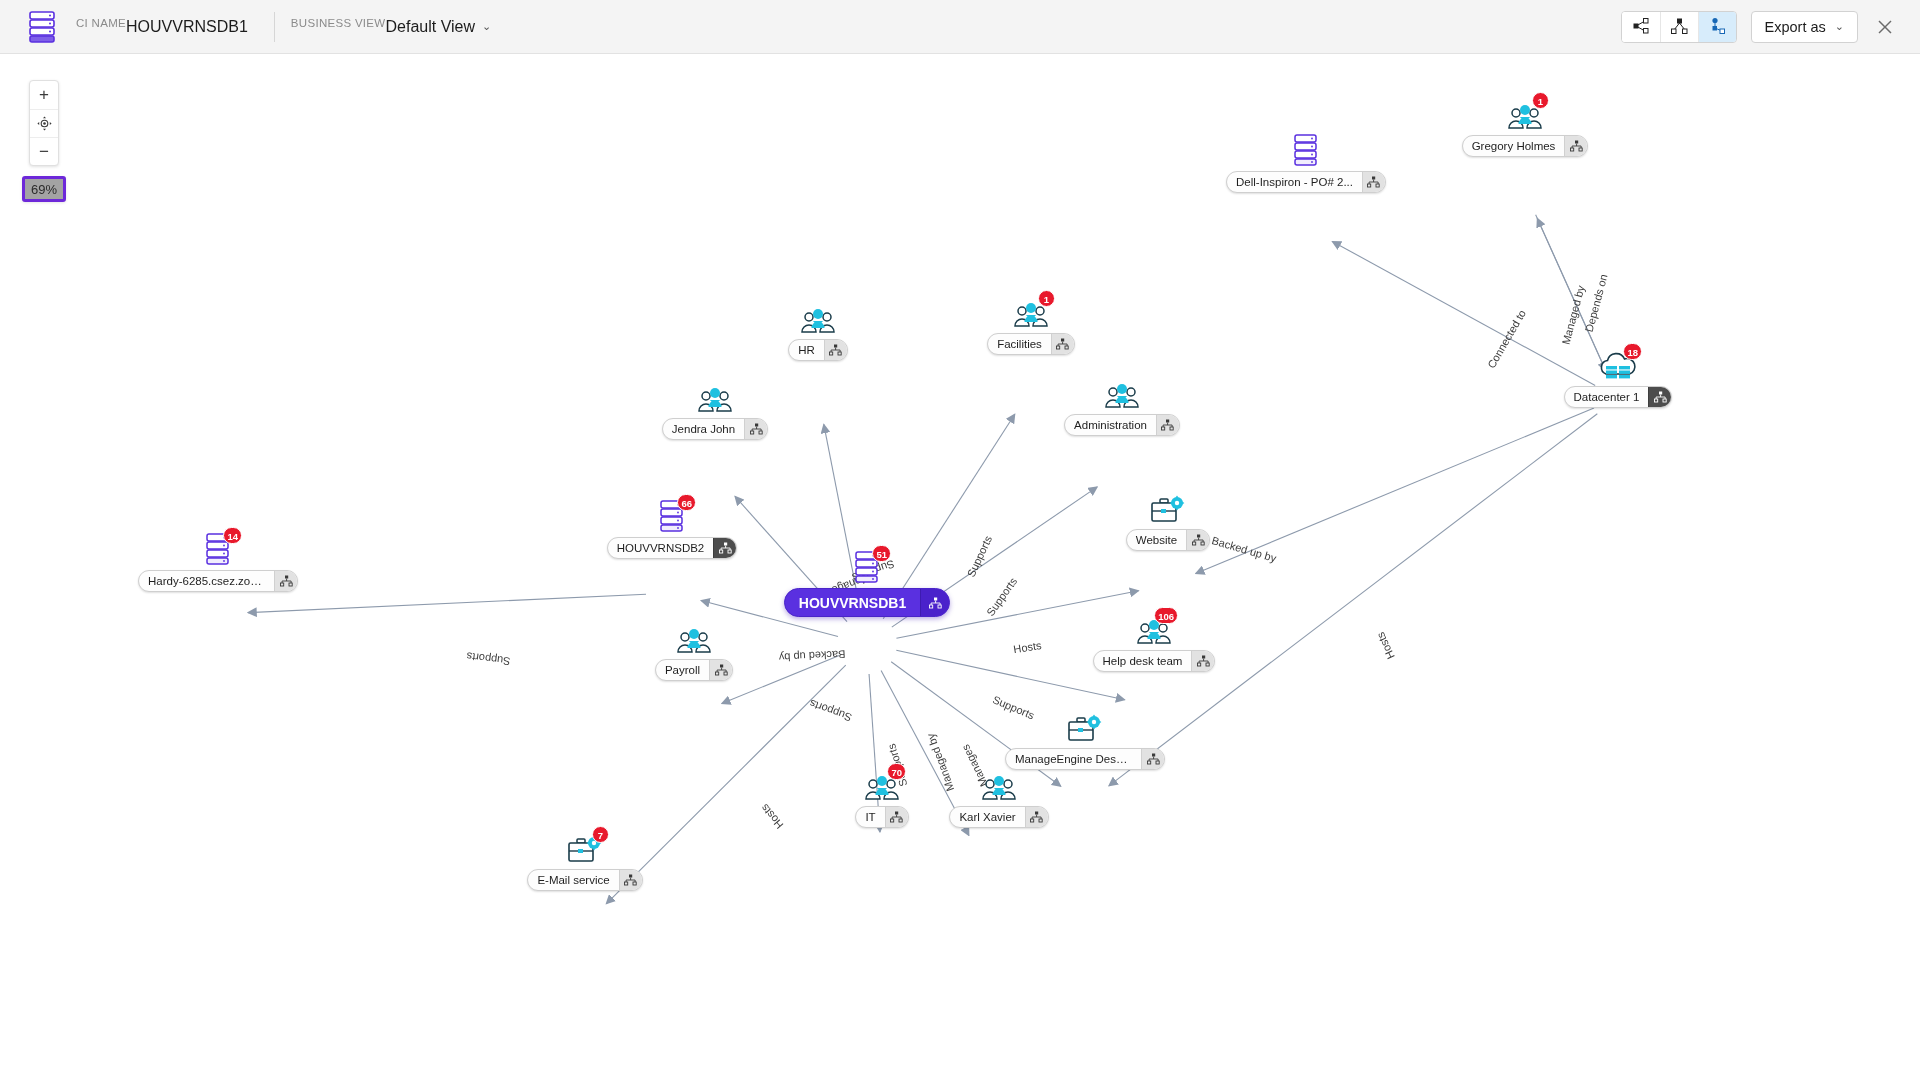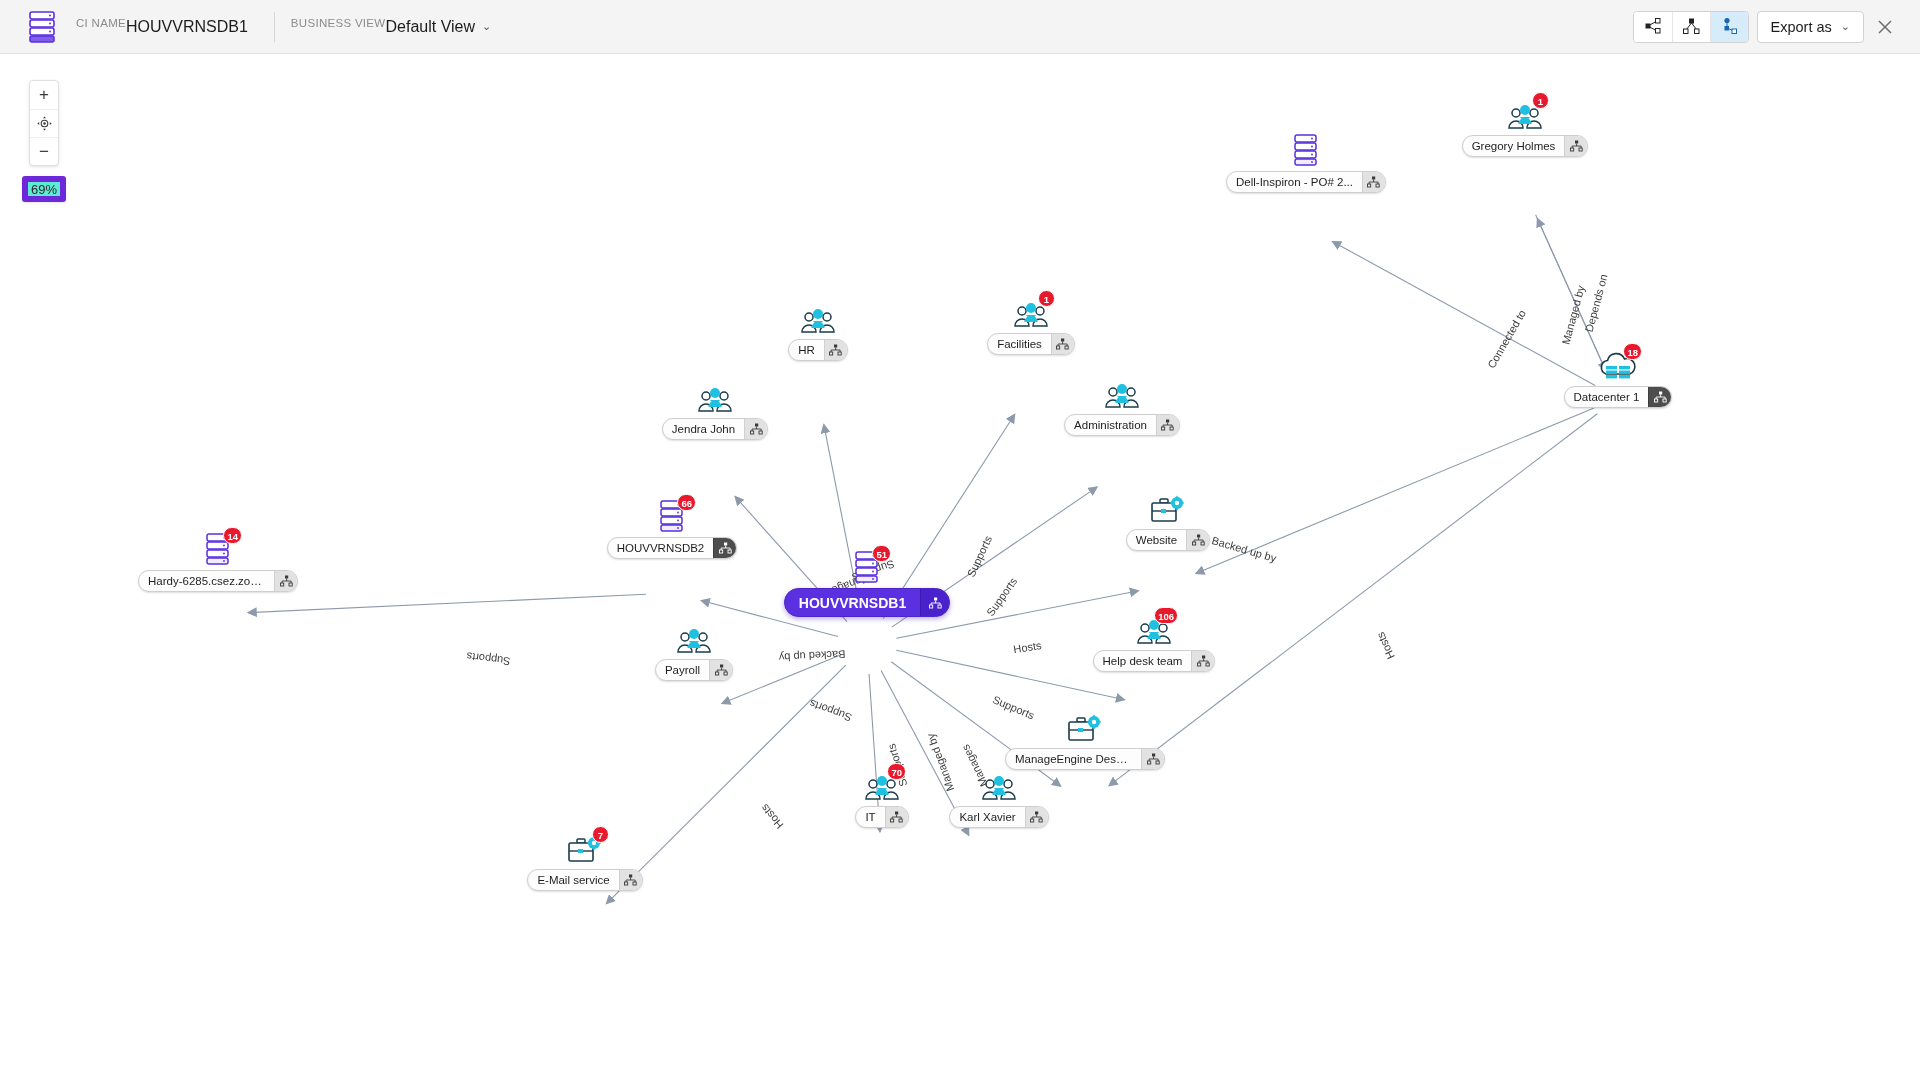--- a/index.html
+++ b/index.html
@@ -20,21 +20,21 @@
   }
   .hdr-db-icon { margin-left: 26px; width: 32px; height: 34px; }
   .hdr-block { display: flex; flex-direction: row; justify-content: flex-start; margin-left: 18px; }
   .hdr-label { font-size: 11.5px; color: #8b8b8b; letter-spacing: .3px; line-height: 15px; }
   .hdr-value { font-size: 16px; color: #1c1c1c; line-height: 21px; }
   .hdr-sep { width: 1px; height: 30px; background: #d6d6d6; margin-left: 26px; }
   .hdr-block.bv { margin-left: 16px; }
   .hdr-value.sel { display: flex; align-items: center; gap: 7px; cursor: pointer; }
   .caret { font-size: 11px; color: #555; }
 
-  .hdr-right { margin-left: auto; display: flex; align-items: center; gap: 8px; margin-right: 22px; }
+  .hdr-right { margin-left: auto; display: flex; align-items: center; gap: 14px; margin-right: 22px; }
   .layout-group {
     display: flex; border: 1px solid #d2d2d2; border-radius: 4px;
     background: #fff; overflow: hidden; height: 32px;
   }
   .layout-btn {
     width: 38px; height: 30px; display: flex; align-items: center; justify-content: center;
     cursor: pointer; background: #fff;
   }
   .layout-btn + .layout-btn { border-left: 1px solid #e6e6e6; }
   .layout-btn.active { background: #d7ecfb; }
@@ -51,22 +51,22 @@
     width: 30px; background: #fff; border: 1px solid #e0e0e0; border-radius: 4px;
     box-shadow: 0 1px 3px rgba(0,0,0,.12);
   }
   .zoom-cell {
     height: 28px; display: flex; align-items: center; justify-content: center;
     cursor: pointer; font-size: 17px; color: #3a3a3a;
   }
   .zoom-cell + .zoom-cell { border-top: 1px solid #ededed; }
   .zoom-pct {
     position: absolute; left: 22px; top: 176px;
-    width: 44px; height: 26px; background: #5eead4;
-    border: 6px solid #6d28d9; border-radius: 3px;
+    width: 44px; height: 26px; background: #a3a3a3;
+    border: 3px solid #6d28d9; border-radius: 3px;
     box-shadow: 0 1px 3px rgba(0,0,0,.10);
     display: flex; align-items: center; justify-content: center;
     font-size: 13px; color: #2b2b2b;
   }
 
   
   .canvas { position: absolute; top: 54px; left: 0; width: 1920px; height: 1026px; }
   svg.edges { position: absolute; top: 0; left: 0; width: 1920px; height: 1026px; }
   .edge-label { font-size: 11px; fill: #3d3d3d; font-family: "Liberation Sans", sans-serif; }
 

